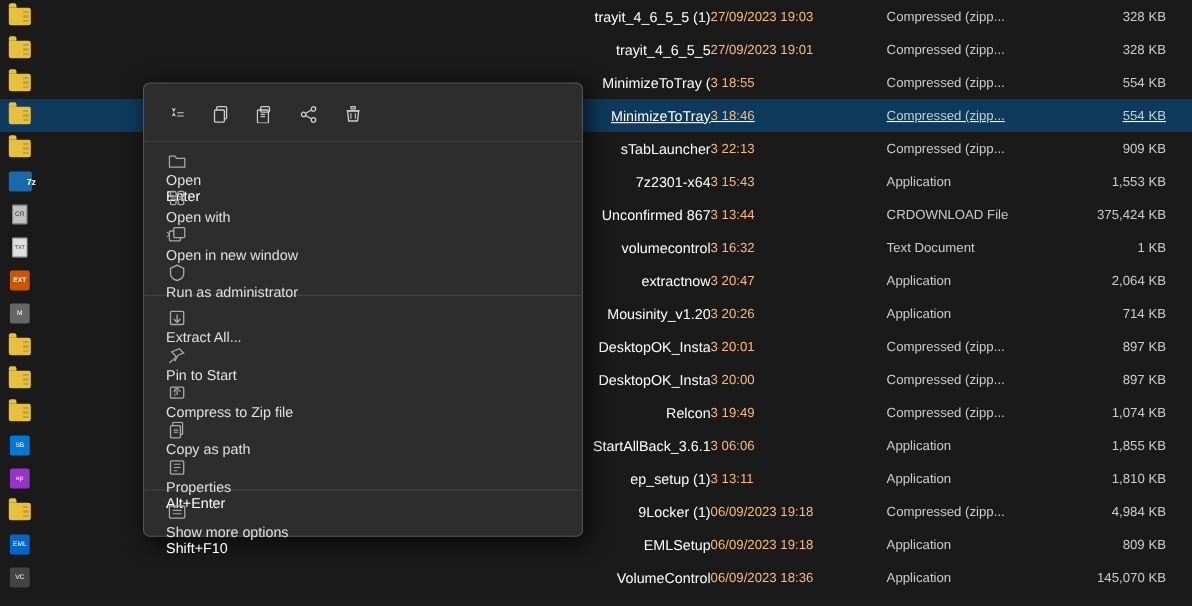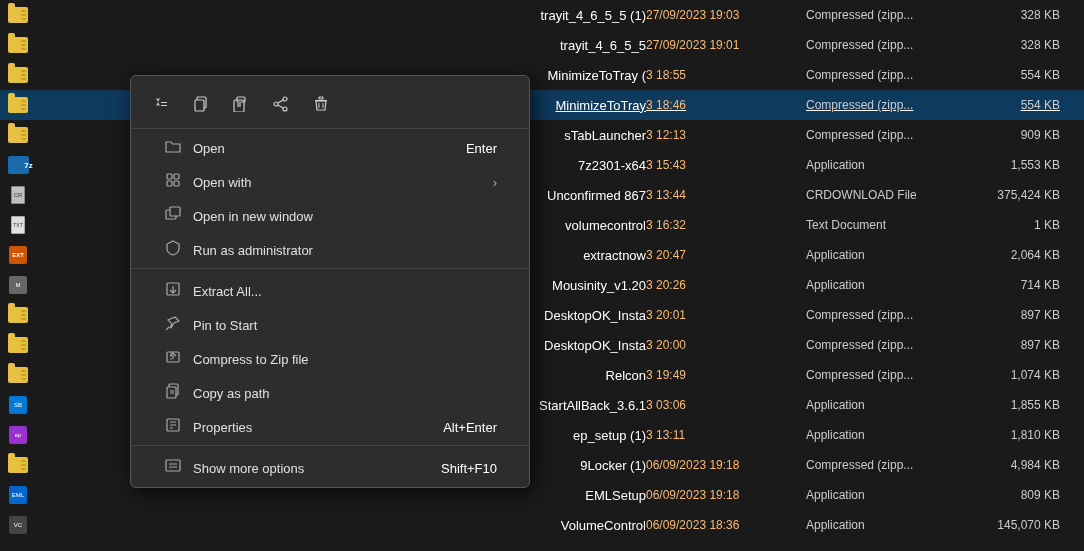--- a/index.html
+++ b/index.html
@@ -103,26 +103,27 @@
       align-items: center;
       justify-content: center;
       border-radius: 4px;
       cursor: pointer;
       color: #cccccc;
       font-size: 16px;
     }
 
     .ctx-item {
       display: flex;
-      align-items: flex-end;
-      padding: 7px 32px;
+      align-items: flex-start;
+      padding: 7px 20px;
       cursor: pointer;
       color: #e0e0e0;
       position: relative;
       height: 34px;
+      flex-direction: column;
     }
 
     .ctx-item-icon {
       width: 20px;
       height: 20px;
       margin-right: 10px;
       flex-shrink: 0;
       display: flex;
       align-items: center;
       justify-content: center;
@@ -209,21 +210,21 @@
     <span class="file-size">554 KB</span>
   </div>
     <div class="file-row">
     <div class="file-icon">
         <div style="width:20px;height:16px;background:#e8c040;border-radius:0 2px 2px 2px;position:relative;">
           <div style="position:absolute;top:-4px;left:0;width:7px;height:4px;background:#e8c040;border-radius:2px 2px 0 0;"></div>
           <div style="position:absolute;right:2px;top:3px;width:5px;height:10px;background:repeating-linear-gradient(to bottom,#c8a030 0px,#c8a030 2px,#e8c040 2px,#e8c040 4px);border-radius:1px;"></div>
         </div>
       </div>
     <span class="file-name">sTabLauncher</span>
-    <span class="file-date">3 12:13</span>
+    <span class="file-date">3 22:13</span>
     <span class="file-type">Compressed (zipp...</span>
     <span class="file-size">909 KB</span>
   </div>
     <div class="file-row">
     <div class="file-icon">
         <div style="width:18px;height:18px;background:#1a6aab;border-radius:2px;display:flex;align-items:center;justify-content:center;font-size:8px;color:white;font-weight:bold;padding-left:21px;">7z</div>
       </div>
     <span class="file-name">7z2301-x64</span>
     <span class="file-date">3 15:43</span>
     <span class="file-type">Application</span>
@@ -299,21 +300,21 @@
     <span class="file-name">Relcon</span>
     <span class="file-date">3 19:49</span>
     <span class="file-type">Compressed (zipp...</span>
     <span class="file-size">1,074 KB</span>
   </div>
     <div class="file-row">
     <div class="file-icon">
         <div style="width:18px;height:18px;background:#0078d4;border-radius:2px;display:flex;align-items:center;justify-content:center;font-size:6px;color:white;">SB</div>
       </div>
     <span class="file-name">StartAllBack_3.6.1</span>
-    <span class="file-date">3 03:06</span>
+    <span class="file-date">3 06:06</span>
     <span class="file-type">Application</span>
     <span class="file-size">1,855 KB</span>
   </div>
     <div class="file-row">
     <div class="file-icon">
         <div style="width:18px;height:18px;background:#9932cc;border-radius:2px;display:flex;align-items:center;justify-content:center;font-size:6px;color:white;">ep</div>
       </div>
     <span class="file-name">ep_setup (1)</span>
     <span class="file-date">3 13:11</span>
     <span class="file-type">Application</span>

